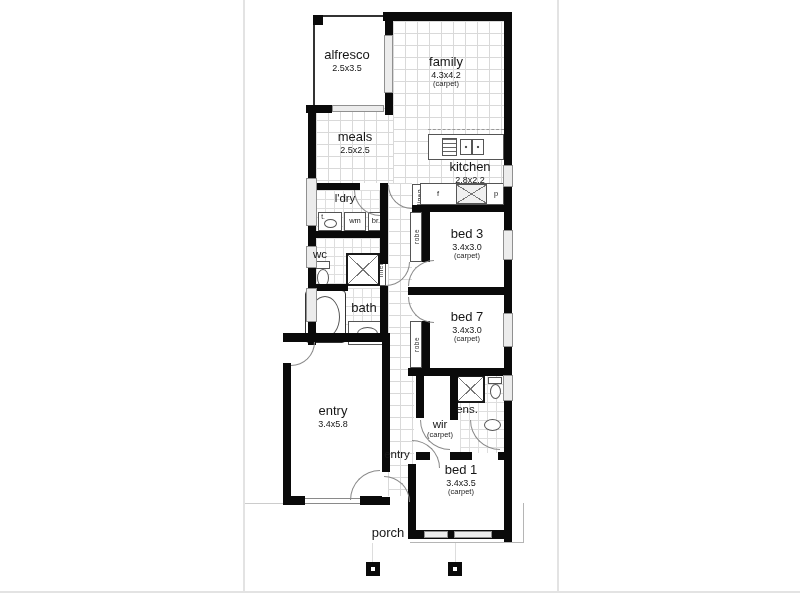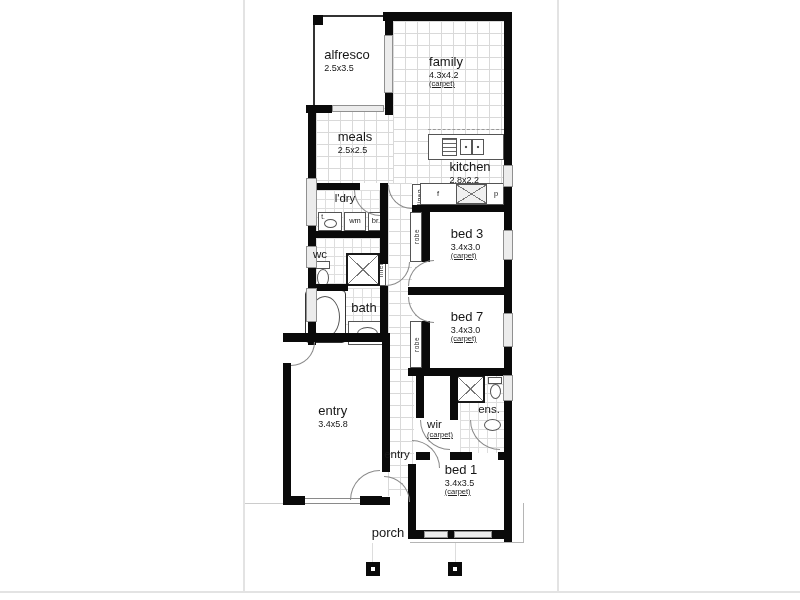--- a/index.html
+++ b/index.html
@@ -17,25 +17,25 @@
     repeating-linear-gradient(to right,#d9d9d9 0 1px,transparent 1px 12px),
     repeating-linear-gradient(to bottom,#d9d9d9 0 1px,transparent 1px 12px);}
   .tile8{background-image:
     repeating-linear-gradient(to right,#dedede 0 1px,transparent 1px 9px),
     repeating-linear-gradient(to bottom,#dedede 0 1px,transparent 1px 9px);}
   .xbox{background-image:
     linear-gradient(to bottom right,transparent calc(50% - .5px),#777 0 calc(50% + .5px),transparent 0),
     linear-gradient(to bottom left,transparent calc(50% - .5px),#777 0 calc(50% + .5px),transparent 0);}
   .stripes{background-image:repeating-linear-gradient(to bottom,#666 0 1px,transparent 1px 4px);}
   .dot{background-image:radial-gradient(circle at center,#555 1.2px,transparent 1.6px);}
-  .lbl{position:absolute;transform:translateX(-50%);text-align:left;white-space:nowrap;line-height:1.12;}
+  .lbl{position:absolute;transform:translateX(-50%);text-align:center;white-space:nowrap;line-height:1.12;}
   .nm{font-size:13px;display:block;}
   .nm-sm{font-size:11.5px;display:block;}
   .sz{font-size:9px;display:block;}
-  .nt{font-size:7.5px;display:block;color:#222;text-decoration:underline;}
+  .nt{font-size:7.5px;display:block;color:#222;}
   .fx{position:absolute;font-size:7.5px;color:#222;transform:translateX(-50%);white-space:nowrap;}
   .strip{display:flex;align-items:center;justify-content:center;}
   .vtext{writing-mode:vertical-rl;transform:rotate(180deg);font-size:6.5px;color:#222;letter-spacing:.5px;}
   .dash{border-top:1px dashed #999;}
   .porchline{border-right:1px solid #b5b5b5;border-bottom:1px solid #b5b5b5;box-sizing:border-box;}
   .gdoor{border-top:1px solid #8a8a8a;border-bottom:1px solid #8a8a8a;box-sizing:border-box;}
 </style>
 </head>
 <body>
 
@@ -207,21 +207,21 @@
     <span class="nm">entry</span>
     <span class="sz">3.4x5.8</span>
     </div>
   <div class="lbl" style="left:397px;top:448px">
     <span class="nm-sm">entry</span>
     </div>
   <div class="lbl" style="left:440px;top:418px">
     <span class="nm-sm">wir</span>
     <span class="nt">(carpet)</span>
     </div>
-  <div class="lbl" style="left:489px;top:403px">
+  <div class="lbl" style="left:467px;top:403px">
     <span class="nm-sm">ens.</span>
     </div>
   <div class="lbl" style="left:461px;top:463px">
     <span class="nm">bed 1</span>
     <span class="sz">3.4x3.5</span>
     <span class="nt">(carpet)</span>
     </div>
   <div class="lbl" style="left:388px;top:526px">
     <span class="nm">porch</span>
     </div>

